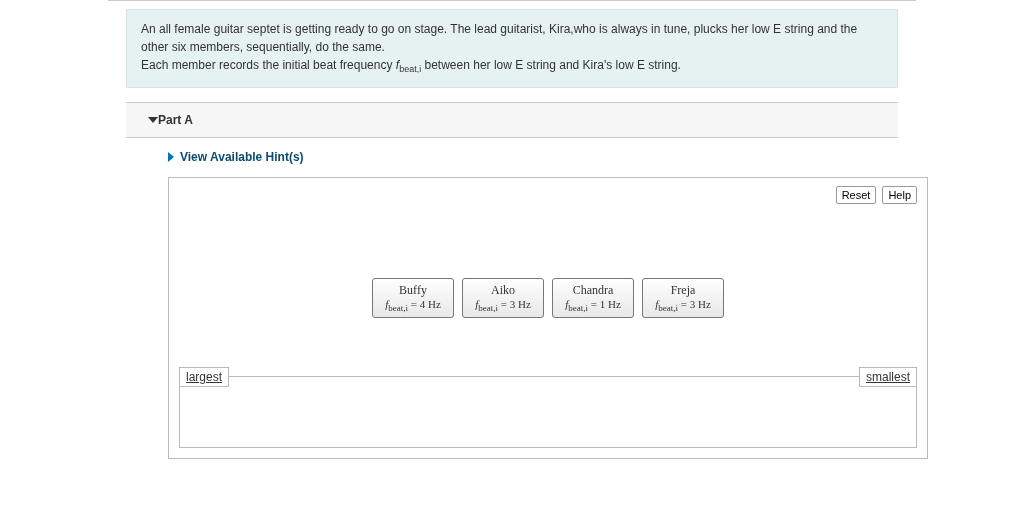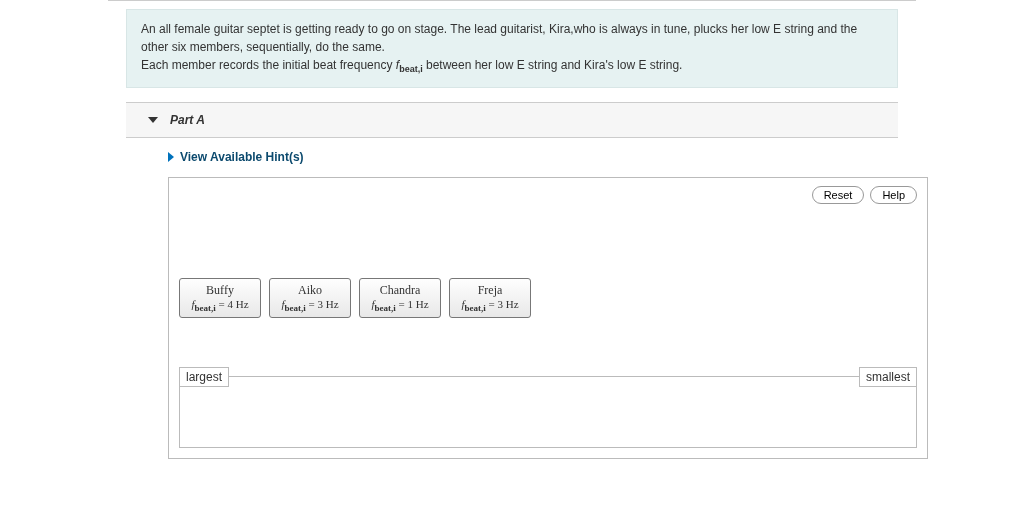--- a/index.html
+++ b/index.html
@@ -14,22 +14,20 @@
     line-height: 1.5;
   }
   .part-bar {
     border-top: 1px solid #ccc;
     border-bottom: 1px solid #ccc;
     background: #f6f6f6;
     padding: 10px 22px;
     margin: 0 18px;
     display: flex;
     align-items: center;
-    gap: 12px;
-    font-style: italic;
   }
   .caret-down {
     width: 0; height: 0;
     border-left: 5px solid transparent;
     border-right: 5px solid transparent;
     border-top: 6px solid #333;
   }
   .part-title { font-weight: bold; }
   .content { padding: 12px 40px 0 60px; }
   .instr1 { margin-bottom: 8px; }
@@ -46,61 +44,63 @@
     margin-top: 12px;
     padding: 10px;
     position: relative;
     min-height: 280px;
     width: 760px;
   }
   .tool-btns { position: absolute; top: 8px; right: 10px; display: flex; gap: 6px; }
   .tool-btn {
     border: 1px solid #999;
     background: #fff;
-    padding: 2px 11px;
+    padding: 2px 5px;
     font-size: 11px;
     cursor: pointer;
-    border-radius: 9px;
+    border-radius: 2px;
   }
   .chips-row {
     display: flex;
+    justify-content: center;
     gap: 8px;
     margin-top: 90px;
   }
   .chip {
     border: 1px solid #777;
     border-radius: 3px;
     background: linear-gradient(#fefefe,#e8e8e8);
     padding: 4px 6px;
     text-align: center;
     font-family: "Times New Roman", serif;
     font-size: 12px;
     min-width: 82px;
     cursor: move;
   }
   .chip-name { display: block; }
   .chip-val { display: block; font-size: 11px; }
   .fvar { font-style: italic; }
-  .sub { font-size: 9px; vertical-align: sub; font-weight: bold; }
+  .sub { font-size: 9px; vertical-align: sub; }
   .drop-zone {
     margin-top: 58px;
     border: 1px solid #bbb;
     height: 72px;
     display: flex;
     position: relative;
   }
   .drop-half { flex: 1; }
   .drop-half:first-child { border-right: 1px solid #bbb; }
   .end-label {
     position: absolute;
     background: #fff;
     border: 1px solid #bbb;
     padding: 2px 6px;
     font-size: 12px;
     top: -10px;
+    text-decoration: underline;
   }
   .end-left { left: -1px; }
   .end-right { right: -1px; }
 </style>
 </head>
 <body>
 
 <div class="page">
   <div class="topline"></div>
 

